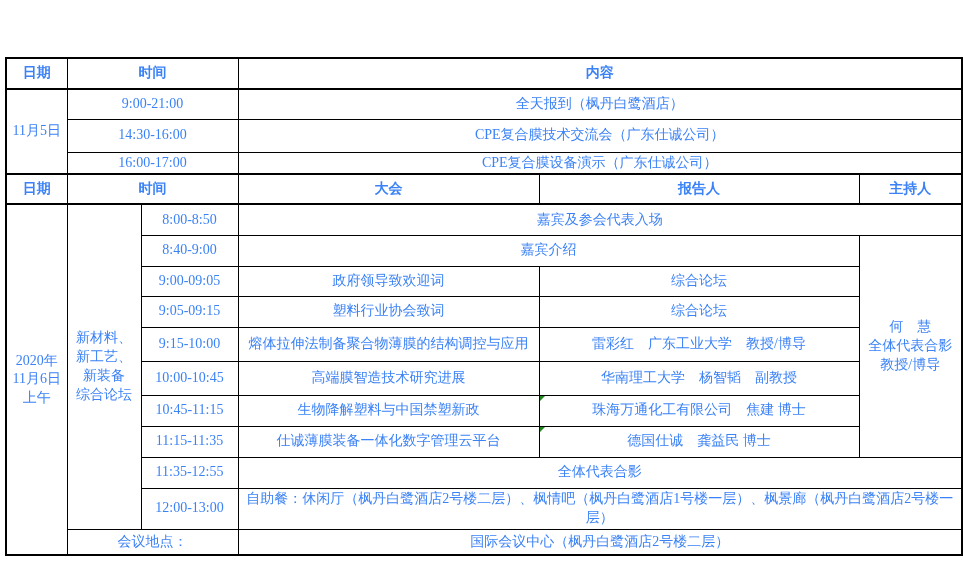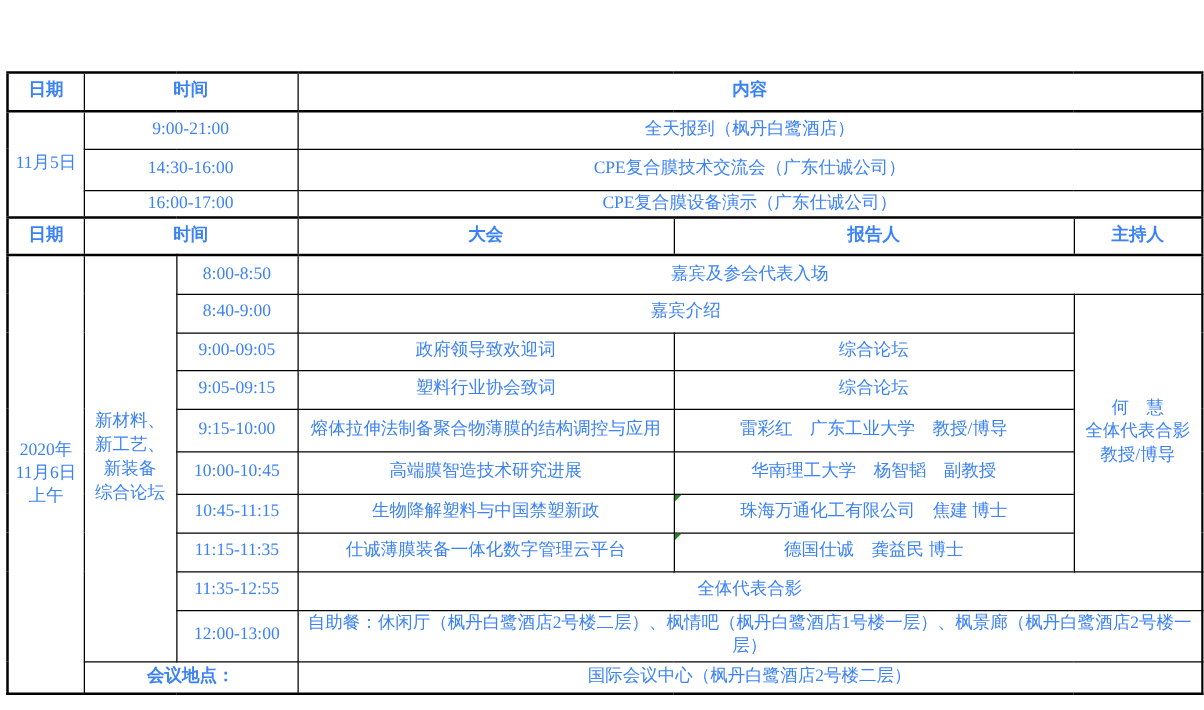--- a/index.html
+++ b/index.html
@@ -40,21 +40,21 @@
     padding: 1px 4px;
     text-align: center;
     vertical-align: middle;
     line-height: 1.35;
     overflow: hidden;
     position: relative;
   }
   tr.hdr td { font-weight: bold; border-top: 2px solid #000; border-bottom: 2px solid #000; font-size: 14px; }
   td.left { text-align: left; }
   td.prewrap { white-space: pre-line; }
-  td.bold { font-weight: bold; }
+  td.bold { font-weight: normal; }
   .flag-tri {
     position: absolute;
     top: 0; left: 0;
     width: 0; height: 0;
     border-top: 5px solid #1e8a1e;
     border-right: 5px solid transparent;
   }
 </style>
 </head>
 <body>

